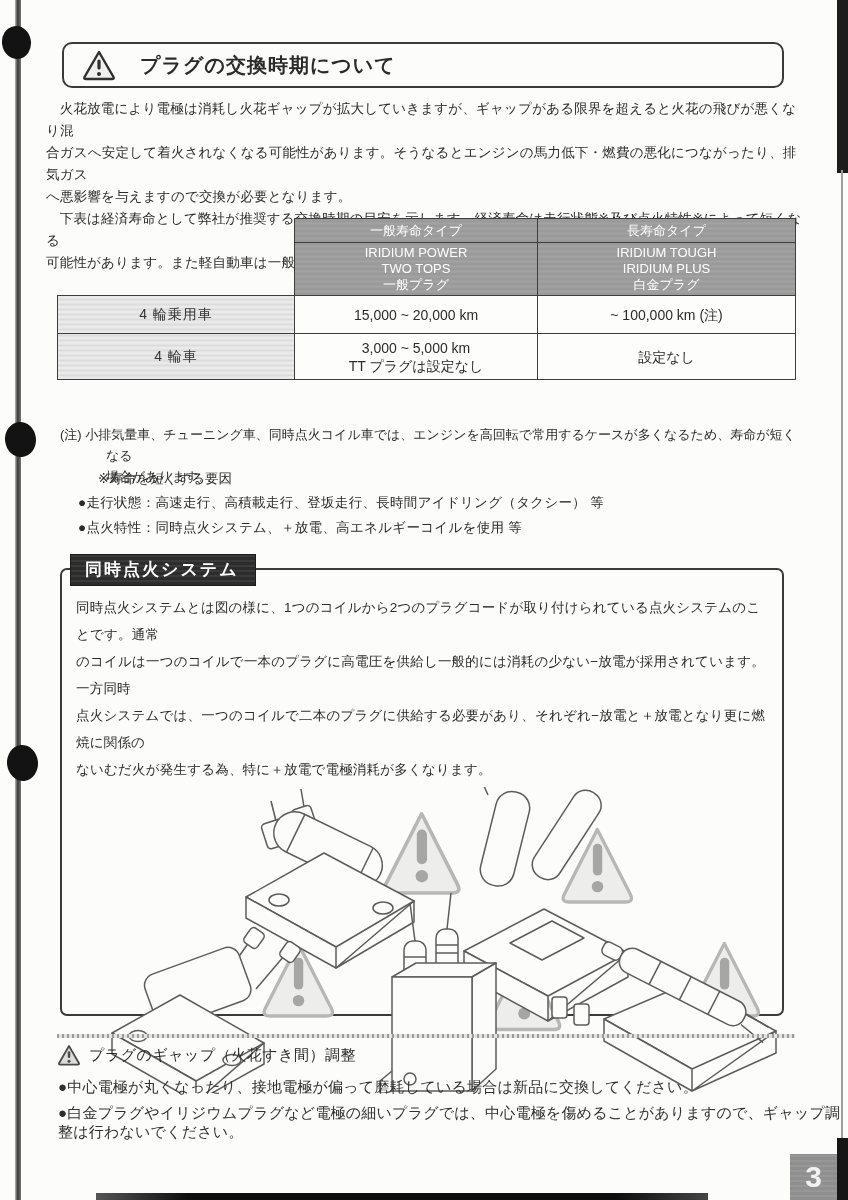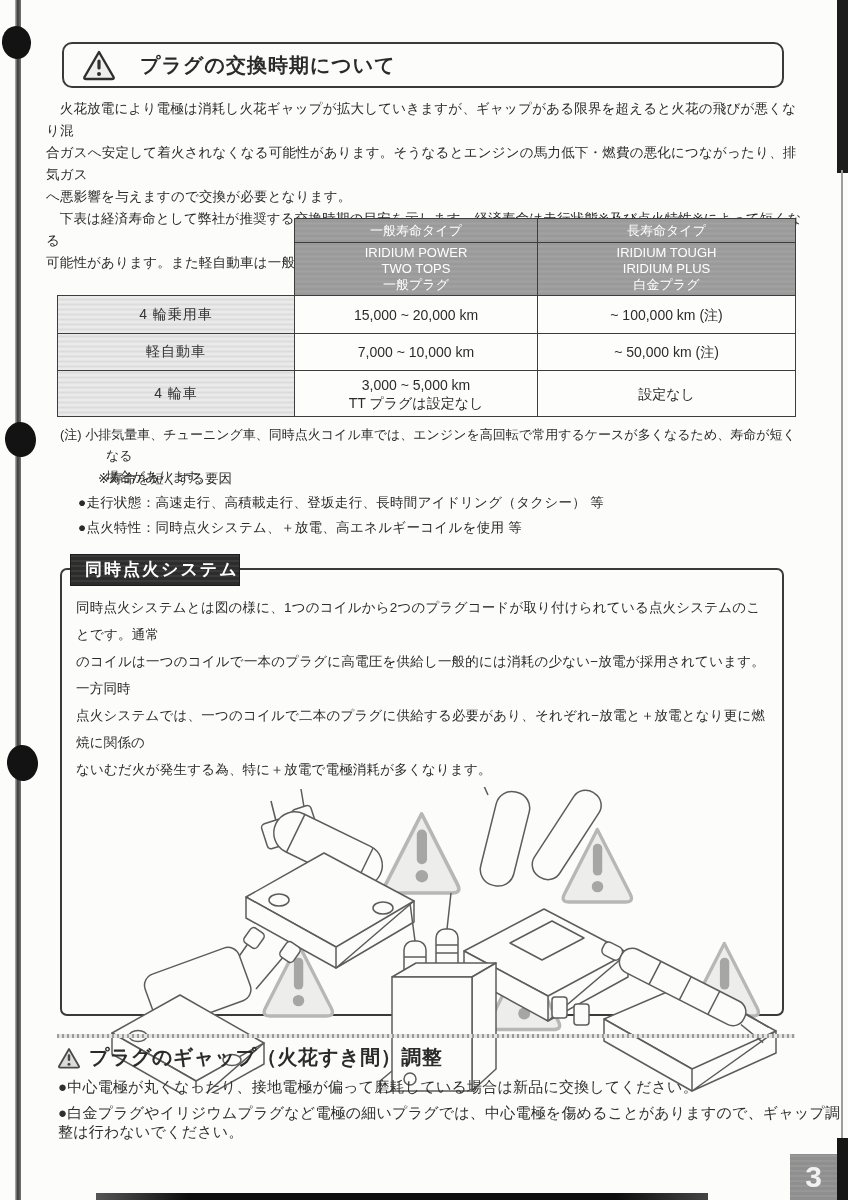--- a/index.html
+++ b/index.html
@@ -82,36 +82,36 @@
 
   
   .sim-box{
     position:absolute;left:60px;top:568px;width:724px;height:448px;
     border:2px solid #3a3a3a;border-radius:7px;background:#fcfcfb;box-sizing:border-box;
   }
   .sim-label{
     position:absolute;left:8px;top:-16px;
     background:repeating-linear-gradient(0deg,#2c2c2c 0 3px,#3a3a3a 3px 5px);
     color:#fff;font-size:17px;font-weight:bold;letter-spacing:2px;
-    padding:3px 0 4px 14px;border:1px solid #1c1c1c;
+    padding:3px 16px 4px 14px;border:1px solid #1c1c1c;
   }
   .sim-body{
     margin:24px 12px 0 14px;font-size:13.5px;line-height:27px;white-space:pre-line;letter-spacing:.2px;
   }
   .sim-illus{margin:4px 0 0 4px;}
 
   
   .divider{
     position:absolute;left:57px;top:1034px;width:738px;height:4px;
     background:repeating-linear-gradient(90deg,#9c9c9c 0 2px,#e3e3e1 2px 5px);
   }
   .gap-title{
     position:absolute;left:57px;top:1044px;display:flex;align-items:center;gap:8px;
   }
-  .gap-title .t{font-size:20px;font-weight:bold;letter-spacing:.5px;text-align:center;}
+  .gap-title .t{font-size:15px;font-weight:normal;letter-spacing:.5px;text-align:center;}
   .bullet{position:absolute;left:58px;font-size:15px;letter-spacing:.2px;color:#303030;}
   .bullet.b1{top:1078px;} .bullet.b2{top:1104px;}
 </style>
 </head>
 <body>
 
 <div class="page">
 
   <div class="spine"></div>
   <div class="binding-dot dot1"></div>
@@ -151,25 +151,20 @@
 TWO TOPS
 一般プラグ</td>
       <td class="ghead">IRIDIUM TOUGH
 IRIDIUM PLUS
 白金プラグ</td>
     </tr>
     <tr class="r3">
       <td class="rowhead">4 輪乗用車</td>
       <td class="val">15,000 ~ 20,000 km</td>
       <td class="val">~ 100,000 km (注)</td>
-    </tr>
-    <tr class="r4">
-      <td class="rowhead">軽自動車</td>
-      <td class="val">7,000 ~ 10,000 km</td>
-      <td class="val">~ 50,000 km (注)</td>
     </tr>
     <tr class="r5">
       <td class="rowhead">4 輪車</td>
       <td class="val">3,000 ~ 5,000 km
 TT プラグは設定なし</td>
       <td class="val">設定なし</td>
     </tr>
   </tbody>
     </table>
 

